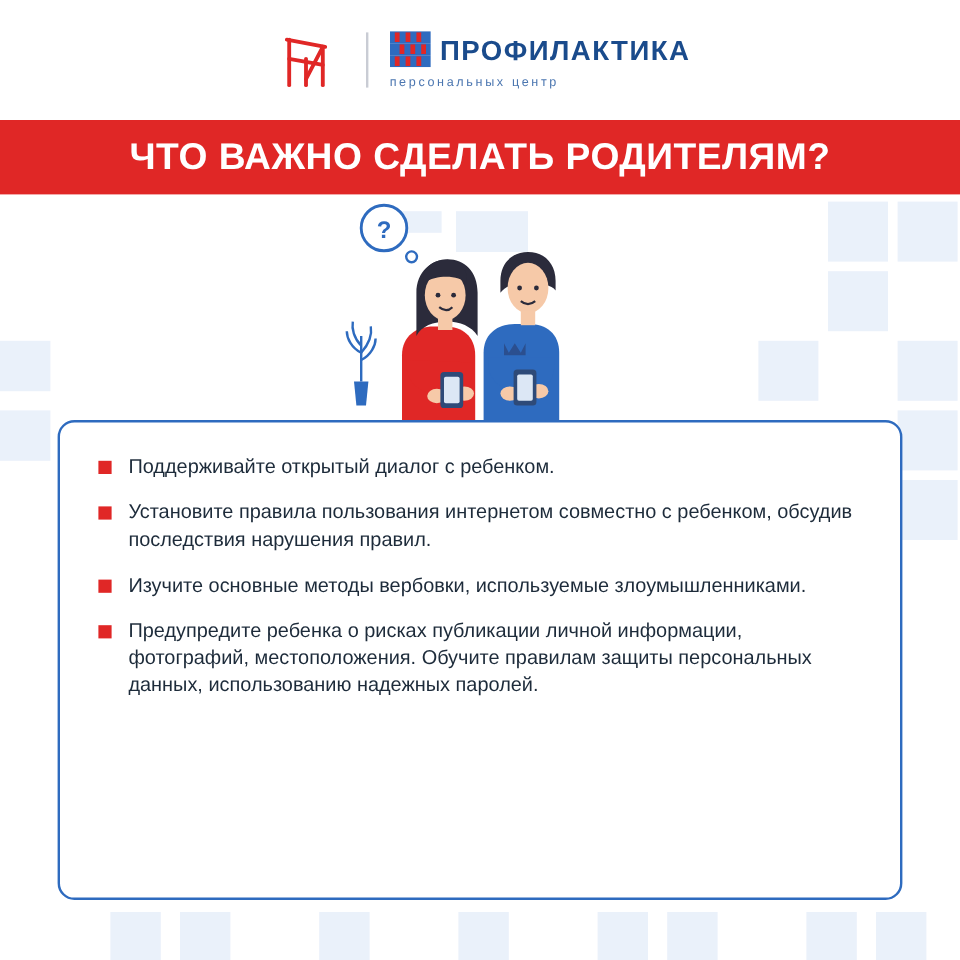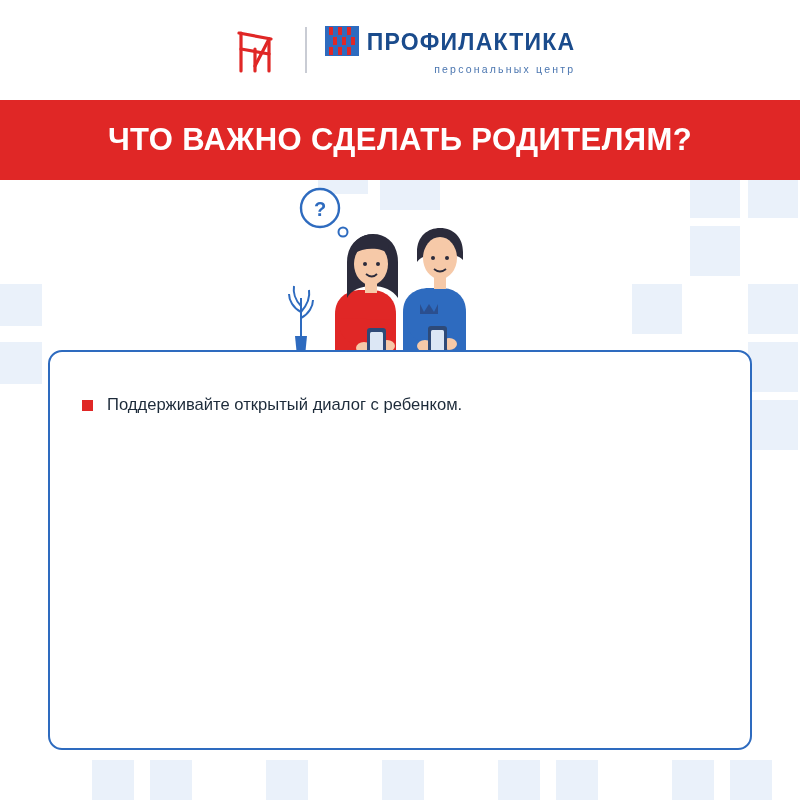--- a/index.html
+++ b/index.html
@@ -40,21 +40,21 @@
     width: 62px; height: 62px;
     position: relative;
   }
   .logo-divider {
     width: 2px; height: 46px;
     background: #c9ccd4;
   }
   .logo-right {
     display: flex;
     flex-direction: column;
-    align-items: flex-end;
+    align-items: flex-start;
     gap: 7px;
   }
   .logo-right-top {
     display: flex;
     align-items: flex-end;
     gap: 8px;
   }
   .logo-flag { width: 34px; height: 30px; }
   .brand-name {
     font-size: 23px;
@@ -67,21 +67,21 @@
     letter-spacing: 2.2px;
     color: #4b76b0;
     text-align: center;
   }
 
   
   .title-band {
     position: relative;
     width: 100%;
     background: #e02726;
-    height: 80px;
+    height: 62px;
     display: flex;
     align-items: center;
     justify-content: center;
   }
   .title-band h1 {
     color: #ffffff;
     font-size: 31px;
     font-weight: bold;
     letter-spacing: 0.4px;
     text-align: center;
@@ -110,21 +110,20 @@
     background: #ffffff;
     border: 2px solid #2e6bbf;
     border-radius: 14px;
     padding: 26px 34px 10px 32px;
   }
   ul.bullets { list-style: none; }
   ul.bullets li {
     display: flex;
     align-items: flex-start;
     margin-bottom: 15px;
-    margin-top: 16px;
   }
   .bullet-sq {
     flex: 0 0 auto;
     width: 11px; height: 11px;
     background: #e02726;
     margin-top: 6px;
     margin-right: 14px;
   }
   .bullet-text {
     font-size: 16.6px;
@@ -269,16 +268,28 @@
       </svg>
     </div>
   </div>
 
   <div class="card">
     <ul class="bullets">
       <li>
         <span class="bullet-sq"></span>
         <span class="bullet-text">Поддерживайте открытый диалог с ребенком.</span>
       </li>
+      <li>
+        <span class="bullet-sq"></span>
+        <span class="bullet-text">Установите правила пользования интернетом совместно с ребенком, обсудив последствия нарушения правил.</span>
+      </li>
+      <li>
+        <span class="bullet-sq"></span>
+        <span class="bullet-text">Изучите основные методы вербовки, используемые злоумышленниками.</span>
+      </li>
+      <li>
+        <span class="bullet-sq"></span>
+        <span class="bullet-text">Предупредите ребенка о рисках публикации личной информации, фотографий, местоположения. Обучите правилам защиты персональных данных, использованию надежных паролей.</span>
+      </li>
     </ul>
   </div>
 
 </div>
 
 </body></html>

